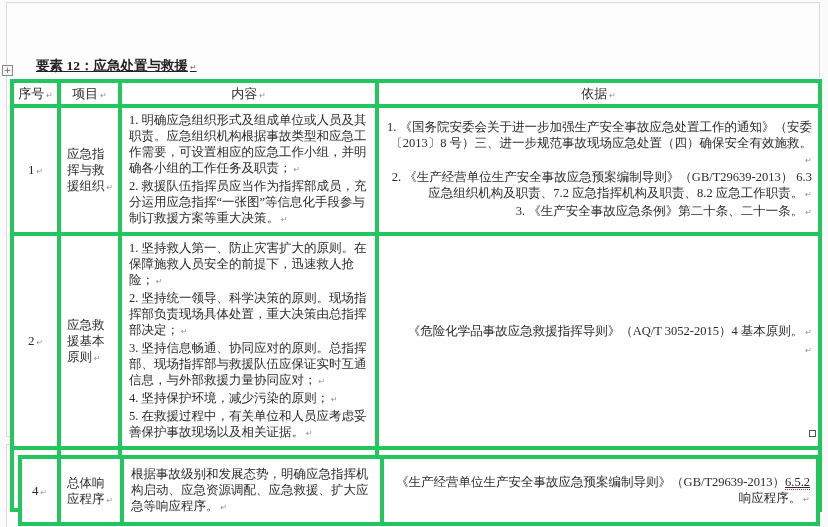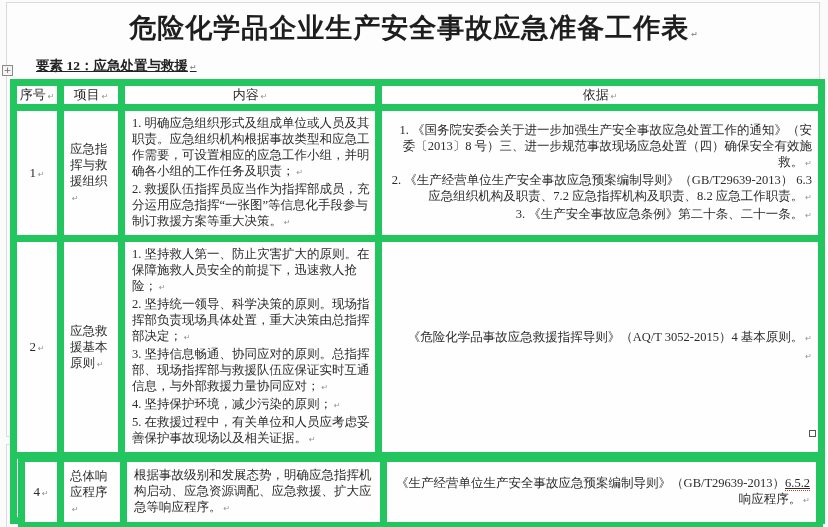--- a/index.html
+++ b/index.html
@@ -34,21 +34,21 @@
   .resize-handle {
     position:absolute; left:809px; top:430px; width:7px; height:7px;
     border:1px solid #555; background:#fff;
   }
   table {
     position:absolute; border-collapse:collapse; table-layout:fixed;
     background:#fefefe;
   }
   #t1 { left:10px; top:79px; width:808px; }
   #t2 { left:18px; top:455px; width:798px; }
-  td, th { border:7px solid #22c55e; vertical-align:middle; overflow:hidden;margin-top:28px; }
+  td, th { border:4px solid #22c55e; vertical-align:middle; overflow:hidden;margin-top:28px; }
   #t1 { border:1px solid #3c3c3c; border-bottom-width:2px; }
   #t2 { border:1px solid #3c3c3c; }
   th {
     font-size:13px; font-weight:normal; text-align:center; color:#2b2b2b;
   }
   #t1 thead tr { height:25px; }
   #t1 tbody tr:nth-child(1) { height:115px; }
   #t1 tbody tr:nth-child(2) { height:160px; }
   #t1 tbody tr:nth-child(3) { height:50px; }
   #t2 tbody tr { height:67px; }
@@ -66,21 +66,20 @@
   .d1 { width:39px; } .d2 { width:63px; } .d3 { width:260px; } .d4 { width:436px; }
 </style>
 </head>
 <body>
 
 <div class="page">
 
   <div class="frame frame1"></div>
   <div class="frame frame2"></div>
 
-  <h1 class="doc-title"><span>危险化学品企业生产安全事故应急准备工作表</span><span class="pmark">↵</span></h1>
 
   <span class="move-handle">+</span>
 
   <div class="section-label"><span>要素 12：应急处置与救援</span><span class="pmark">↵</span></div>
 
   <table id="t1">
     <colgroup>
       <col class="c1">
         <col class="c2">
         <col class="c3">

